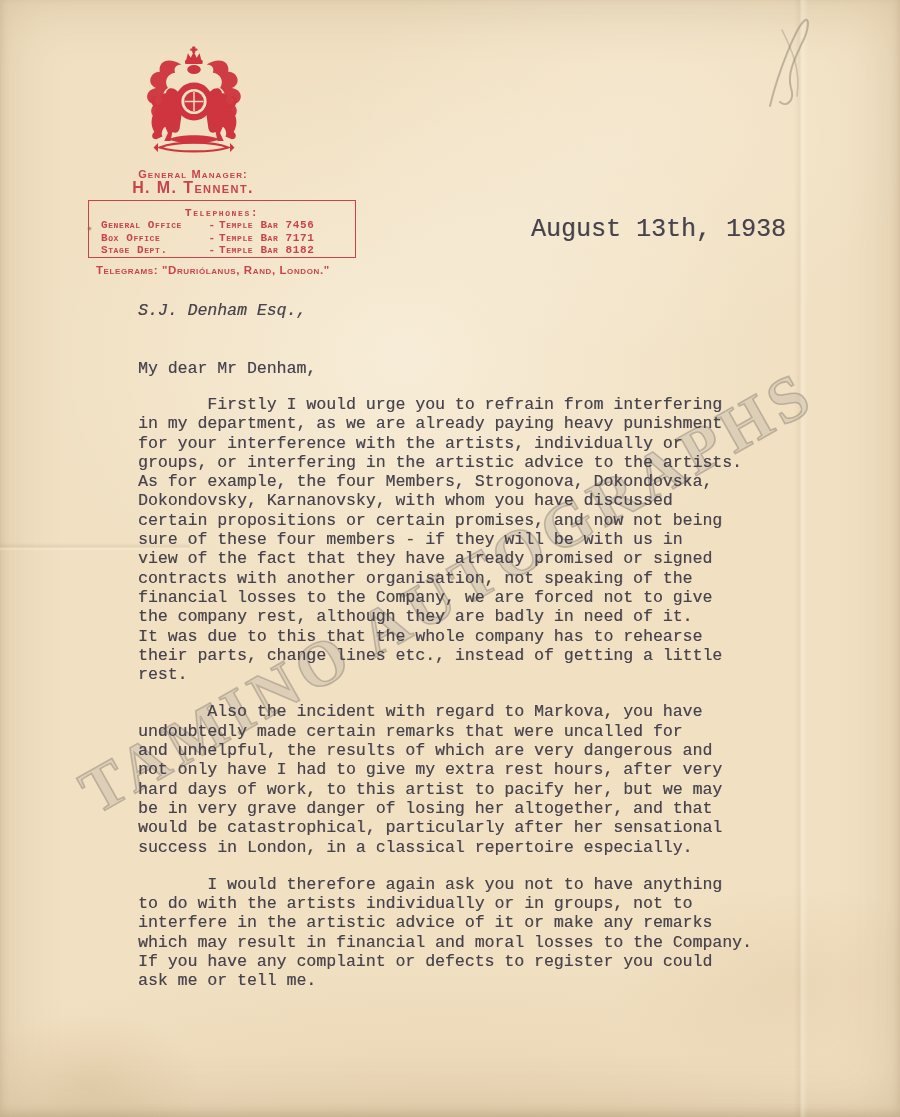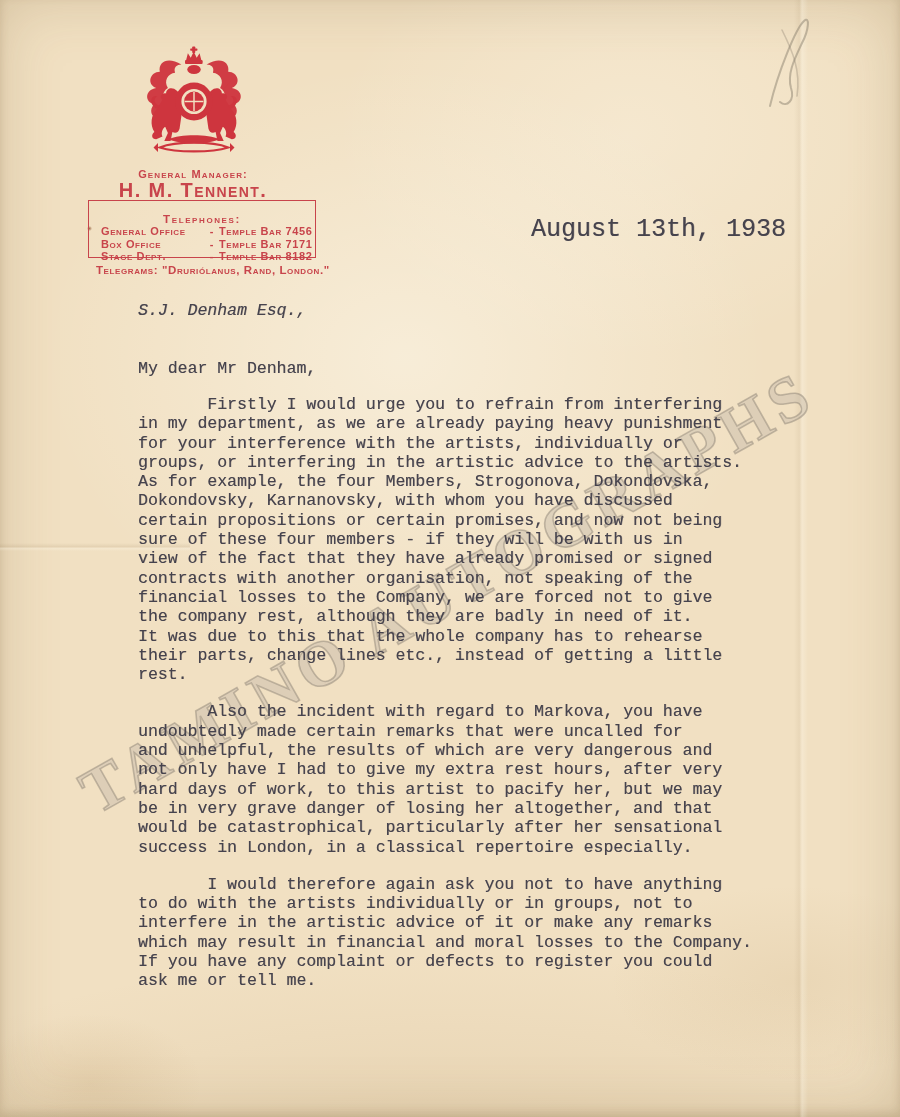--- a/index.html
+++ b/index.html
@@ -30,23 +30,23 @@
     font-family:"Liberation Serif", serif;font-weight:bold;font-size:64px;letter-spacing:6px;
     color:rgba(182,174,162,0.34);-webkit-text-stroke:1.6px rgba(128,120,108,0.42);
     white-space:nowrap;pointer-events:none;user-select:none;
   }
 
   
   .crest{position:absolute;left:140px;top:44px;width:108px;height:124px;}
   .gm-label{position:absolute;left:110px;top:168px;width:166px;text-align:center;
     font-variant:small-caps;font-weight:600;font-size:11px;letter-spacing:1.1px;color:#c8444b;}
   .gm-name{position:absolute;left:100px;top:179px;width:186px;text-align:center;
-    font-variant:small-caps;font-weight:600;font-size:20px;letter-spacing:1.4px;color:#c8444b;}
-  .telbox{position:absolute;left:88px;top:200px;width:228px;height:58px;
-    border:1.5px solid #c8444b;box-sizing:border-box;padding:12px 0 0 12px;color:#c8444b;}
+    font-variant:small-caps;font-weight:600;font-size:16px;letter-spacing:1.4px;color:#c8444b;}
+  .telbox{position:absolute;left:88px;top:200px;width:268px;height:58px;
+    border:1.5px solid #c8444b;box-sizing:border-box;padding:5px 0 0 12px;color:#c8444b;font-family:Liberation Mono, monospace;}
   .telbox .tel-title{text-align:center;margin-left:-12px;font-variant:small-caps;font-weight:700;
     font-size:11.5px;letter-spacing:1.6px;}
   .tel-row{display:flex;font-variant:small-caps;font-weight:600;font-size:11px;letter-spacing:0.6px;line-height:12.5px;}
   .tel-row .dept{width:104px;}
   .tel-row .dash{width:14px;text-align:center;}
   .telegrams{position:absolute;left:96px;top:264px;font-variant:small-caps;font-weight:600;
     font-size:11.5px;letter-spacing:0.6px;color:#c8444b;}
 
   
   .head-right{position:absolute;left:490px;top:110px;width:364px;text-align:center;color:#c81f27;}

